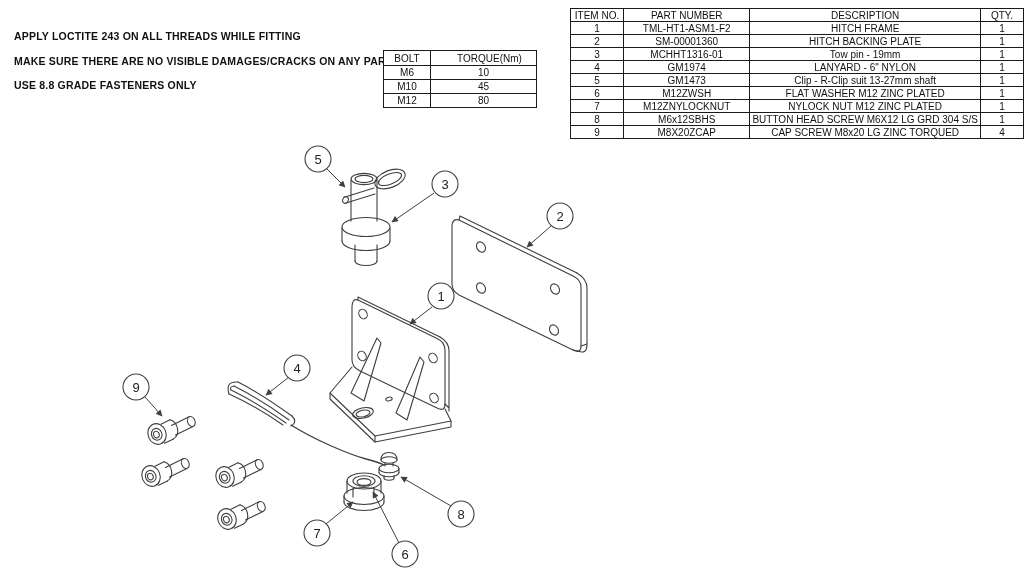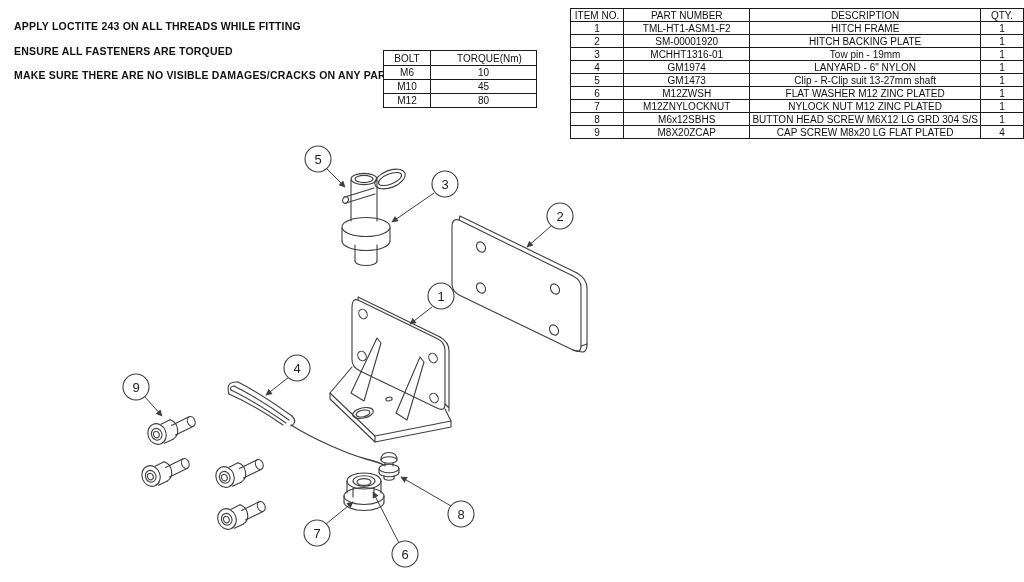--- a/index.html
+++ b/index.html
@@ -1,20 +1,20 @@
 <!DOCTYPE html>
 <html><head>
 <meta charset="utf-8">
 <style>
   html,body { margin:0; padding:0; }
   body {
     width:1024px; height:582px; background:#ffffff; position:relative;
     overflow:hidden; font-family:"Liberation Sans", sans-serif; color:#111;
   }
-  .notes { position:absolute; left:14px; top:20px; font-size:10.5px; font-weight:bold; letter-spacing:.2px; }
+  .notes { position:absolute; left:14px; top:30px; font-size:10.5px; font-weight:bold; letter-spacing:.2px; }
   .notes div { margin-bottom:12.5px; white-space:nowrap; }
 
   table { border-collapse:collapse; position:absolute; background:#fff; }
   th, td { border:1px solid #1a1a1a; text-align:center; padding:0 2px; white-space:nowrap; overflow:hidden; }
 
   .torque { left:383px; top:50px; font-size:10px; }
   .torque th { font-weight:normal; height:14px; }
   .torque td { height:13px;margin-top:48px; }
   .torque .c0 { width:42px; }
   .torque .c1 { width:89px;padding-left:14px; }
@@ -31,22 +31,22 @@
   .diagram text { font-family:"Liberation Sans", sans-serif; font-size:13px; fill:#222; }
   .ln { stroke:#3f3f3f; stroke-width:1.1; fill:none; stroke-linecap:round; stroke-linejoin:round; }
   .balloon { fill:#ffffff; stroke:#3f3f3f; stroke-width:1.1; }
   .leader { stroke:#3f3f3f; stroke-width:1; fill:none; }
 </style>
 </head>
 <body>
 
 <div class="notes">
   <div>APPLY LOCTITE 243 ON ALL THREADS WHILE FITTING</div>
-  <div>ENSURE ALL FASTENERS ARE TORQUED</div>
   <div>MAKE SURE THERE ARE NO VISIBLE DAMAGES/CRACKS ON ANY PARTS</div>
+  <div>USE 8.8 GRADE FASTENERS ONLY</div>
 </div>
 
 <table class="torque">
   <thead>
     <tr>
       <th class="c0">BOLT</th>
       <th class="c1">TORQUE(Nm)</th>
     </tr>
   </thead>
   <tbody>
@@ -76,21 +76,21 @@
   </thead>
   <tbody>
     <tr>
       <td>1</td>
       <td>TML-HT1-ASM1-F2</td>
       <td>HITCH FRAME</td>
       <td>1</td>
     </tr>
     <tr>
       <td>2</td>
-      <td>SM-00001920</td>
+      <td>SM-00001360</td>
       <td>HITCH BACKING PLATE</td>
       <td>1</td>
     </tr>
     <tr>
       <td>3</td>
       <td>MCHHT1316-01</td>
       <td>Tow pin - 19mm</td>
       <td>1</td>
     </tr>
     <tr>
@@ -119,21 +119,21 @@
     </tr>
     <tr>
       <td>8</td>
       <td>M6x12SBHS</td>
       <td>BUTTON HEAD SCREW M6X12 LG GRD 304 S/S</td>
       <td>1</td>
     </tr>
     <tr>
       <td>9</td>
       <td>M8X20ZCAP</td>
-      <td>CAP SCREW M8x20 LG FLAT PLATED</td>
+      <td>CAP SCREW M8x20 LG ZINC TORQUED</td>
       <td>4</td>
     </tr>
   </tbody>
 </table>
 
 <svg class="diagram" width="1024" height="582" viewBox="0 0 1024 582">
   <defs>
     <marker id="ah" viewBox="0 0 10 10" refX="9" refY="5" markerWidth="9" markerHeight="6.5" orient="auto-start-reverse">
       <path d="M0,0 L10,5 L0,10 Z" fill="#3f3f3f"></path>
     </marker>

